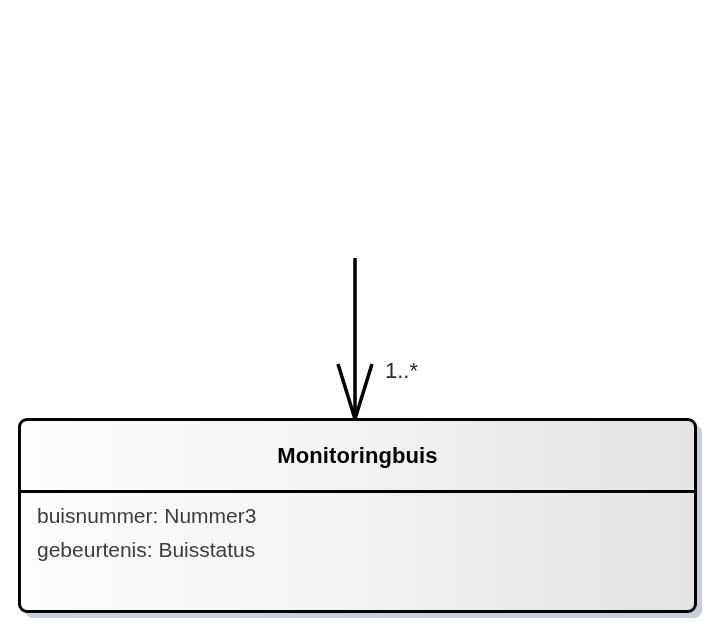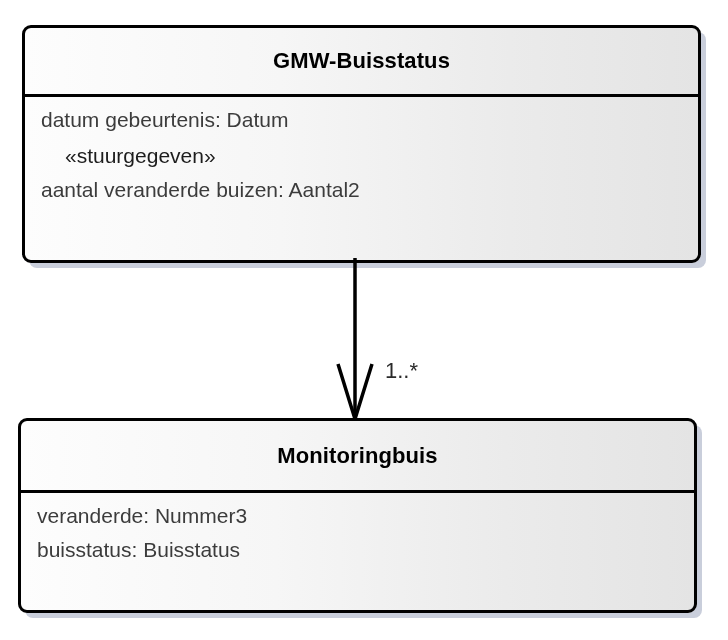--- a/index.html
+++ b/index.html
@@ -99,40 +99,30 @@
     color: #2a2a2a;
     line-height: 1;
     white-space: nowrap;
   }
 </style>
 </head>
 <body>
 
 <div class="canvas">
 
-  <div class="uml-class top">
-    <div class="class-header">
-      <span class="class-name">GMW-Buisstatus</span>
-    </div>
-    <div class="class-body">
-      <div class="attr">datum gebeurtenis: Datum</div>
-      <div class="attr stereotype">«stuurgegeven»</div>
-      <div class="attr last">aantal veranderde buizen: Aantal2</div>
-    </div>
-  </div>
 
   <svg class="connector" width="120" height="165" viewBox="0 0 120 165">
     <line x1="25" y1="0" x2="25" y2="162" stroke="#000000" stroke-width="3.5"></line>
     <polyline points="8,106 25,161 42,106" fill="none" stroke="#000000" stroke-width="3.5" stroke-linecap="butt" stroke-linejoin="miter"></polyline>
   </svg>
   <div class="multiplicity">1..*</div>
 
   <div class="uml-class bottom">
     <div class="class-header">
       <span class="class-name">Monitoringbuis</span>
     </div>
     <div class="class-body">
-      <div class="attr">veranderde: Nummer3</div>
-      <div class="attr last">buisstatus: Buisstatus</div>
+      <div class="attr">buisnummer: Nummer3</div>
+      <div class="attr last">gebeurtenis: Buisstatus</div>
     </div>
   </div>
 
 </div>
 
 </body></html>

